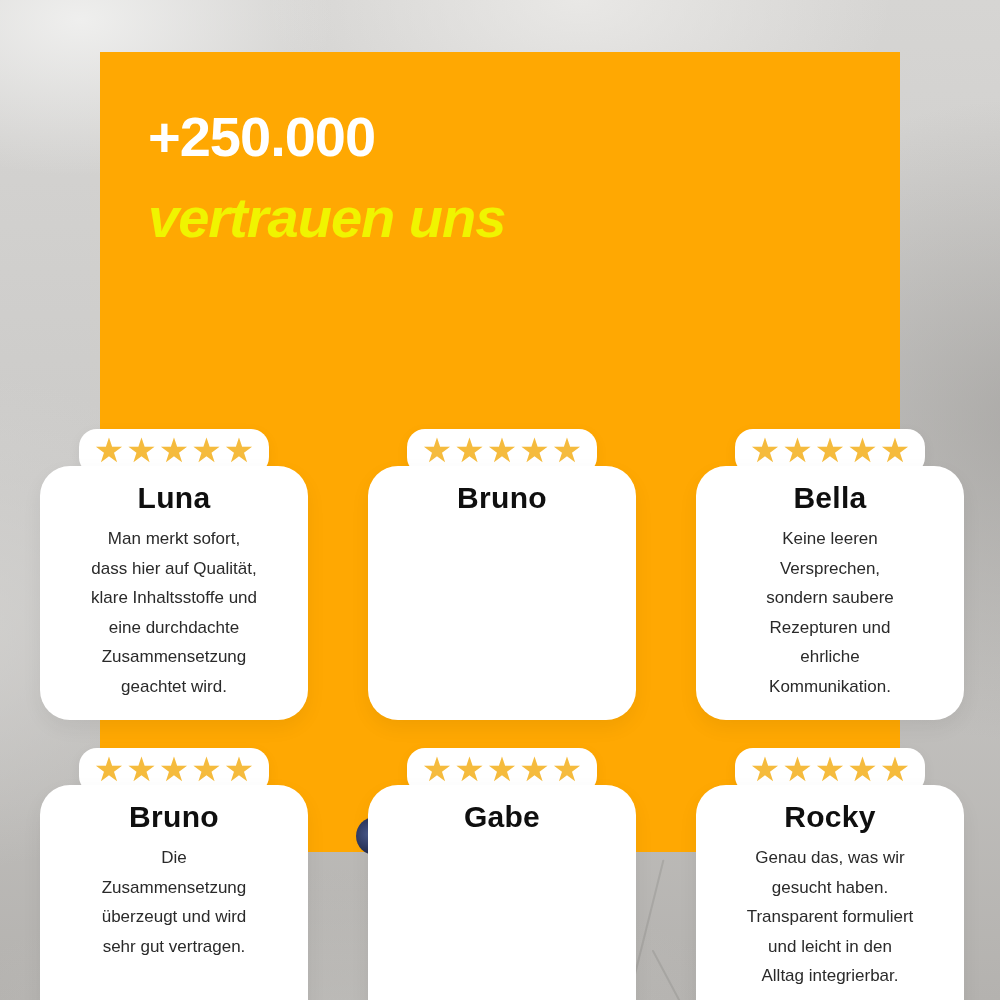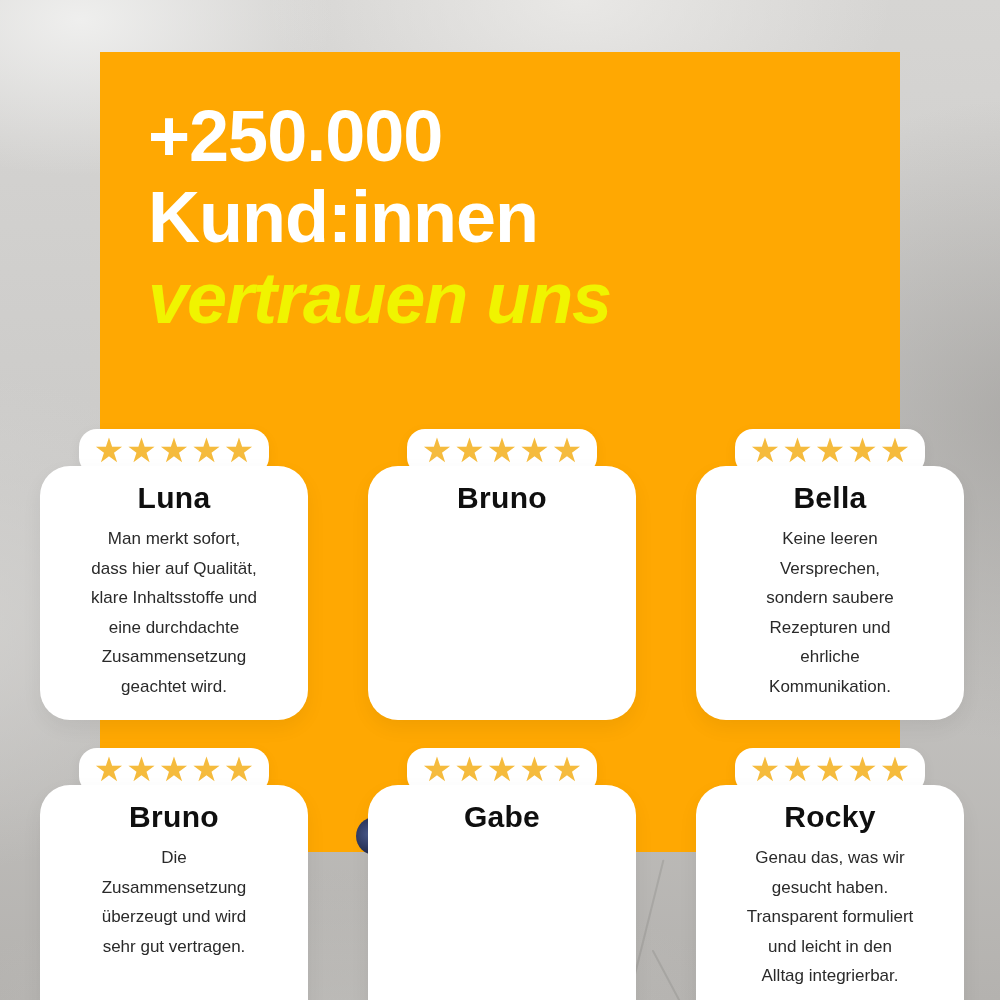--- a/index.html
+++ b/index.html
@@ -27,21 +27,21 @@
   .crack.c1{left:648px;top:858px;width:2px;height:120px;transform:rotate(14deg);}
   .crack.c2{left:668px;top:946px;width:2px;height:70px;transform:rotate(-28deg);}
   .crack.c3{left:935px;top:560px;width:2px;height:90px;transform:rotate(20deg);opacity:.5;}
 
   .banner{
     position:absolute;left:100px;top:52px;width:800px;height:800px;
     background:var(--orange);
   }
   .headline{
     position:absolute;left:148px;top:96px;
-    font-size:72px;line-height:81px;font-weight:700;letter-spacing:-1px;
+    font-size:56px;line-height:81px;font-weight:700;letter-spacing:-1px;
     color:#ffffff;
   }
   .headline .hl{display:block;}
   .headline .accent{color:var(--yellow);font-style:italic;}
 
   .logo-dot{
     position:absolute;left:356px;top:817px;width:38px;height:38px;border-radius:50%;
     background:radial-gradient(circle at 35% 45%, #4a5a8c 0%, #273156 55%, #1d2440 100%);
     z-index:1;
   }
@@ -90,21 +90,20 @@
 <div class="canvas">
   <div class="bg"></div>
   <div class="crack c1"></div>
   <div class="crack c2"></div>
   <div class="crack c3"></div>
 
   <div class="banner"></div>
 
   <div class="headline">
     <span class="hl">+250.000</span>
-    <span class="hl">Kund:innen</span>
     <span class="hl accent">vertrauen uns</span>
   </div>
 
   <div class="logo-dot"></div>
 
   <div class="card row-top col1">
     <div class="star-tab">
       <div class="star-row">
         <span class="star">★</span>
           <span class="star">★</span>

